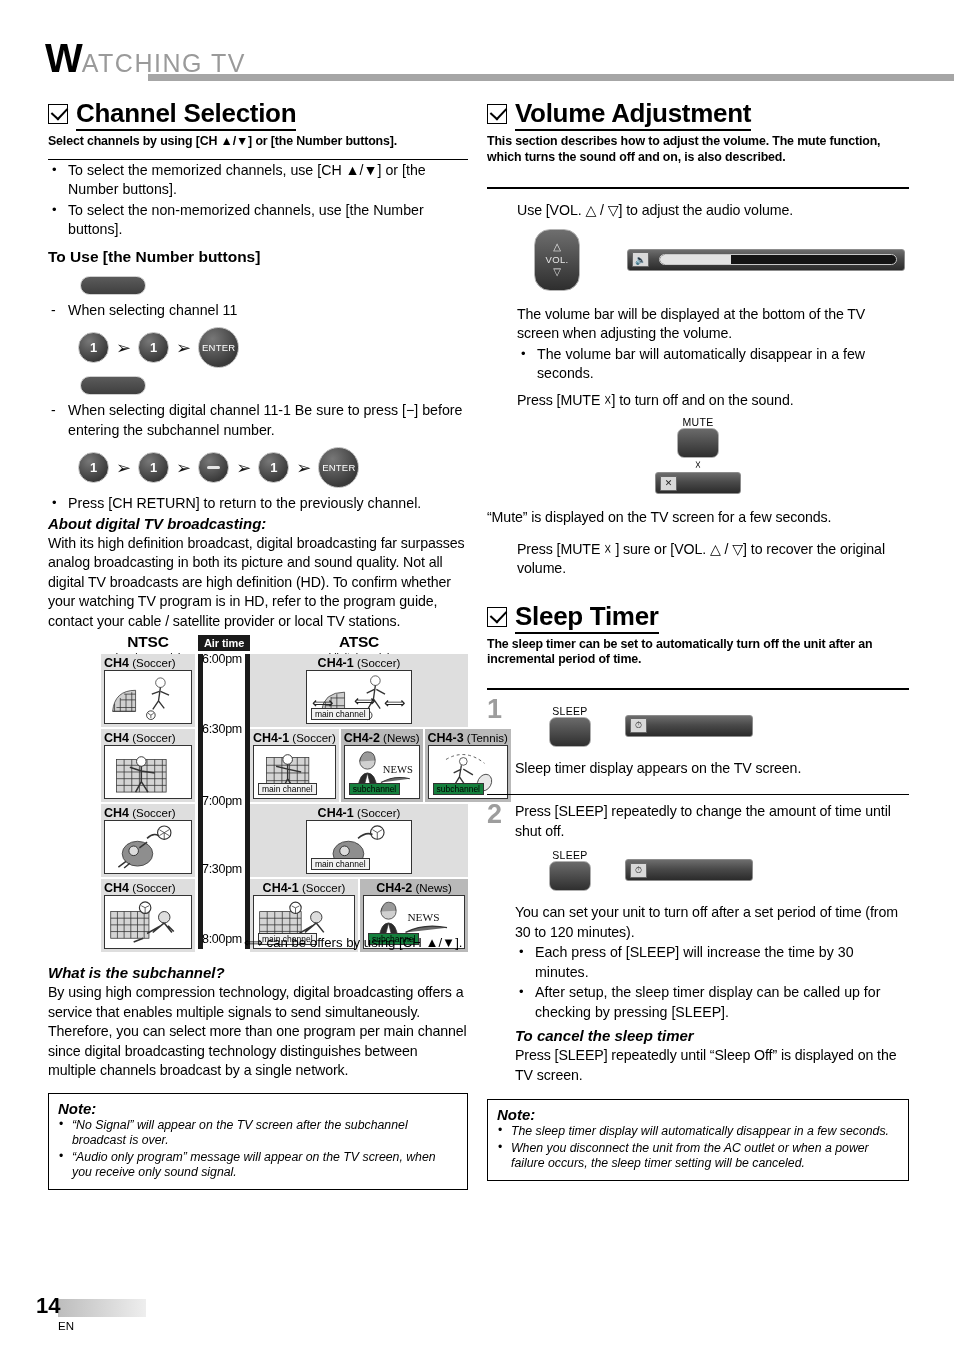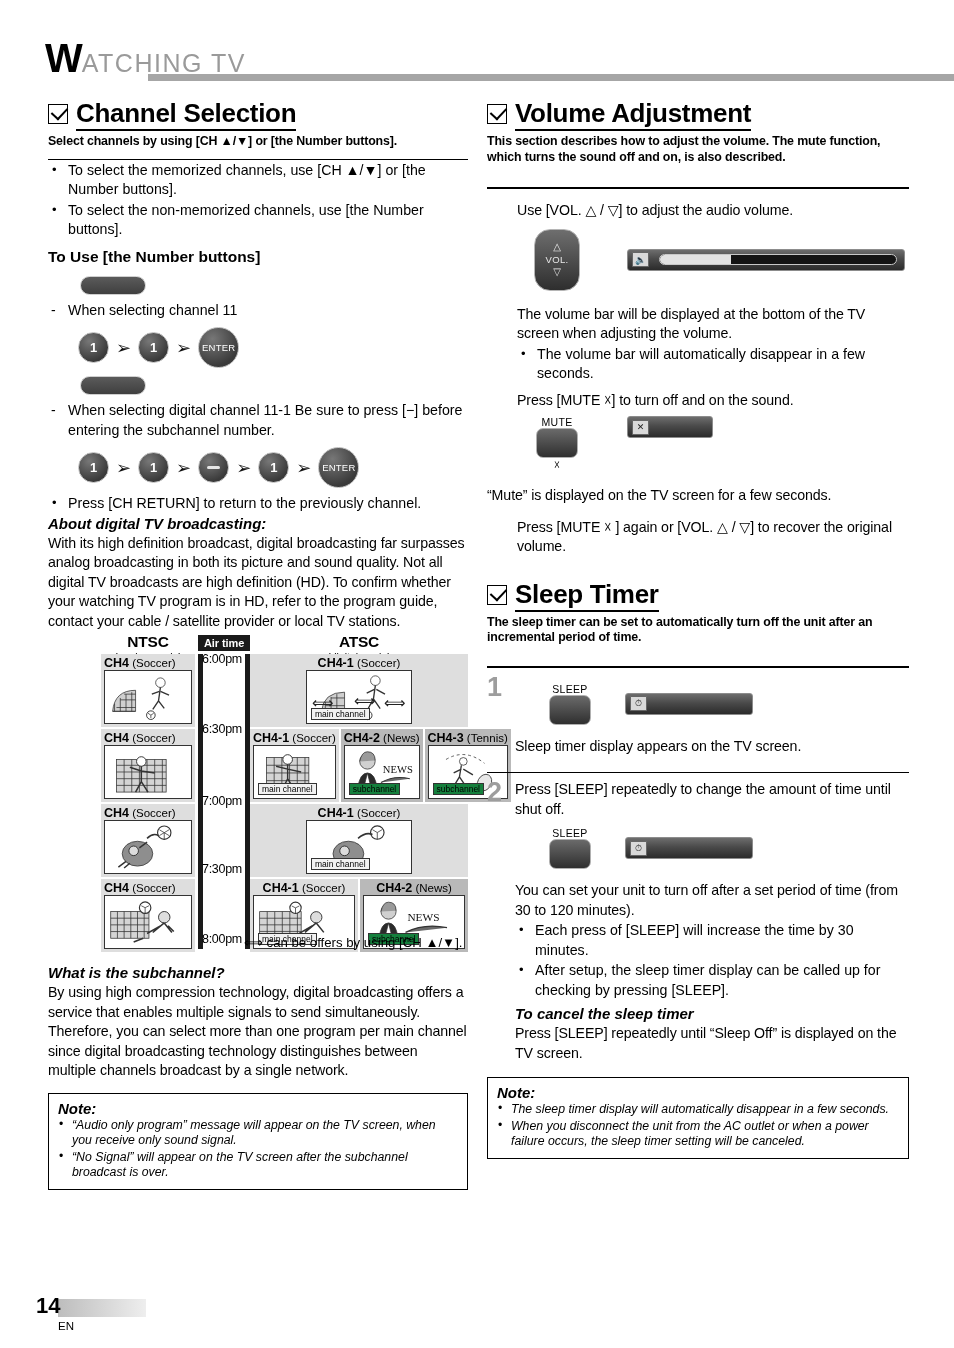--- a/index.html
+++ b/index.html
@@ -494,22 +494,22 @@
 
     <div class="dg-note">⟺ can be offers by using [CH ▲/▼].</div>
   </div>
 
   <div class="sub-head" style="margin-top:10px">What is the subchannel?</div>
   <div class="p">By using high compression technology, digital broadcasting offers a service that enables multiple signals to send simultaneously. Therefore, you can select more than one program per main channel since digital broadcasting technology distinguishes between multiple channels broadcast by a single network.</div>
 
   <div class="note-box">
     <div class="note-title">Note:</div>
     <ul>
+      <li><span>“No Signal” will appear on the TV screen after the subchannel broadcast is over.</span></li>
       <li><span>“Audio only program” message will appear on the TV screen, when you receive only sound signal.</span></li>
-      <li><span>“No Signal” will appear on the TV screen after the subchannel broadcast is over.</span></li>
     </ul>
   </div>
 </div>
 
 <div class="col-right">
 
   <div class="sec-head">
     <div class="chk"></div>
     <div class="sec-title">Volume Adjustment</div>
   </div>
@@ -533,35 +533,35 @@
       </div>
     </div>
   </div>
 
   <div class="p" style="margin:14px 0 0 30px">The volume bar will be displayed at the bottom of the TV screen when adjusting the volume.</div>
   <ul class="bul" style="margin-left:30px">
     <li><span>The volume bar will automatically disappear in a few seconds.</span></li>
   </ul>
   <div class="p" style="margin:7px 0 0 30px">Press [MUTE ☓] to turn off and on the sound.</div>
 
-  <div style="display:flex; align-items:flex-start; margin-top:6px;">
+  <div style="display:flex; align-items:center; margin-top:6px;flex-direction:column;">
     <div style="width:140px; display:flex; justify-content:center;">
       <div style="text-align:center">
         <div class="btn-cap">MUTE</div>
         <div class="btn-sq"></div>
         <div class="btn-sub">☓</div>
       </div>
     </div>
     <div class="osd" style="width:86px;">
       <div class="osd-ico">✕</div>
     </div>
   </div>
 
   <div class="p" style="margin-top:14px">“Mute” is displayed on the TV screen for a few seconds.</div>
-  <div class="p" style="margin:12px 0 0 30px">Press [MUTE ☓ ] again or [VOL. △ / ▽] to recover the original volume.</div>
+  <div class="p" style="margin:12px 0 0 30px">Press [MUTE ☓ ] sure or [VOL. △ / ▽] to recover the original volume.</div>
 
   <div class="sec-head" style="margin-top:22px">
     <div class="chk"></div>
     <div class="sec-title">Sleep Timer</div>
   </div>
   <div class="sec-sub">The sleep timer can be set to automatically turn off the unit after an incremental period of time.</div>
   <div class="rule-heavy" style="margin-top:20px"></div>
 
   <div class="step">
     <div class="step-n">1</div>

